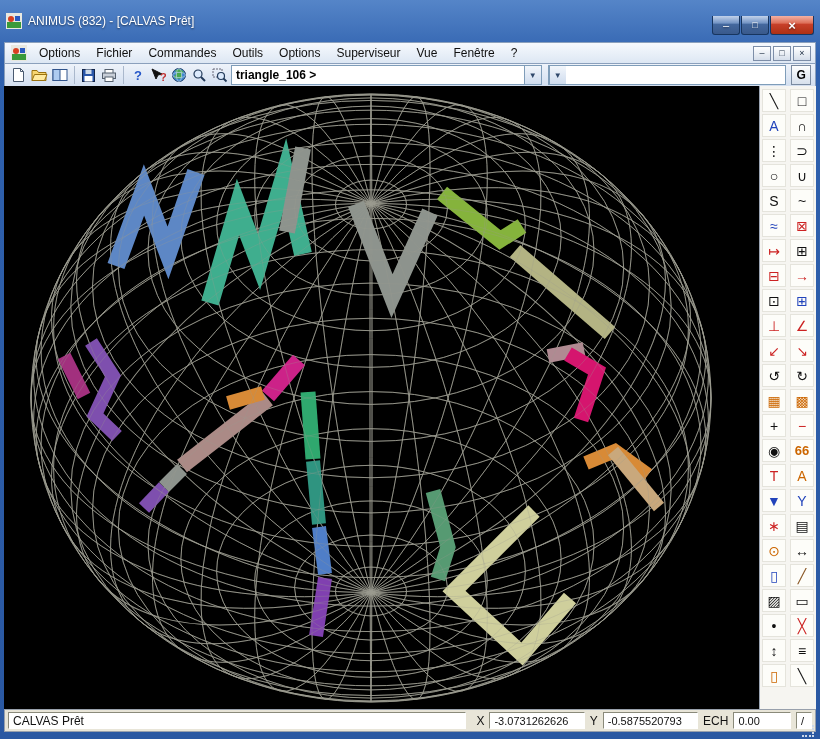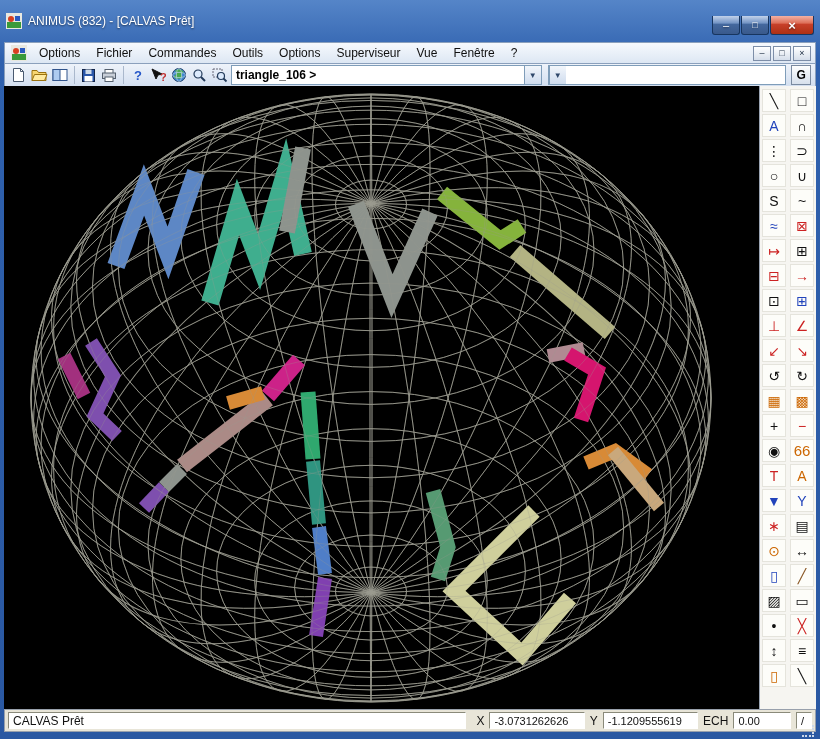--- a/index.html
+++ b/index.html
@@ -34,21 +34,21 @@
   .combo1{width:318px;gap:28px;}
   .combo2{width:244px;margin-left:5px;}
   .gbtn{width:20px;height:20px;margin-left:4px;border:1px solid #7a8aa0;font-weight:bold;
     background:linear-gradient(#fdfefe,#d7e0ec);display:flex;align-items:center;justify-content:center;}
   .main{height:623px;display:flex;}
   .canvas-wrap{width:755px;height:623px;background:#000;}
   .rightpanel{width:57px;background:#f6f5f1;border-left:1px solid #9aa4b2;display:grid;
     grid-template-columns:1fr 1fr;grid-auto-rows:25px;padding-top:2px;justify-items:center;align-items:center;}
   .tool{width:24px;height:23px;display:flex;align-items:center;justify-content:center;font-size:14px;
     line-height:1;border:1px solid #e5e4dc;background:#fdfdf9;cursor:default;}
-  .tool.small{font-size:15px;font-weight:normal;}
+  .tool.small{font-size:13px;font-weight:bold;}
   .statusbar{height:26px;background:#e8e5d8;border:1px solid #98a0ac;display:flex;align-items:center;
     padding:2px 3px;gap:5px;font-size:12px;color:#111;}
   .sfield{height:17px;background:#fff;border:1px solid;border-color:#8a8a7a #ffffff #ffffff #8a8a7a;
     padding:1px 4px;font-size:11px;display:flex;align-items:center;white-space:nowrap;overflow:hidden;}
   .sfield.msg{width:462px;font-size:12px;}
   .spacer{flex:1;}
   .bottomframe{height:14px;position:relative;}
   .grip{position:absolute;right:2px;bottom:2px;width:12px;height:12px;
     border-right:2px dotted #cdd9ea;border-bottom:2px dotted #cdd9ea;}
 </style>
@@ -365,21 +365,21 @@
         <div class="tool" style="color: rgb(17, 17, 17);">╲</div>
       </div>
   </div>
 
   <div class="statusbar">
     <span class="sfield msg">CALVAS Prêt</span>
     <span class="spacer"></span>
     <span>X</span>
     <span class="sfield" style="width:96px;">-3.0731262626</span>
     <span>Y</span>
-    <span class="sfield" style="width:96px;">-1.1209555619</span>
+    <span class="sfield" style="width:96px;">-0.5875520793</span>
     <span>ECH</span>
     <span class="sfield" style="width:58px;">0.00</span>
     <span class="sfield" style="width:16px;">/</span>
   </div>
 
   <div class="bottomframe">
     <span class="grip"></span>
   </div>
 </div>
 

